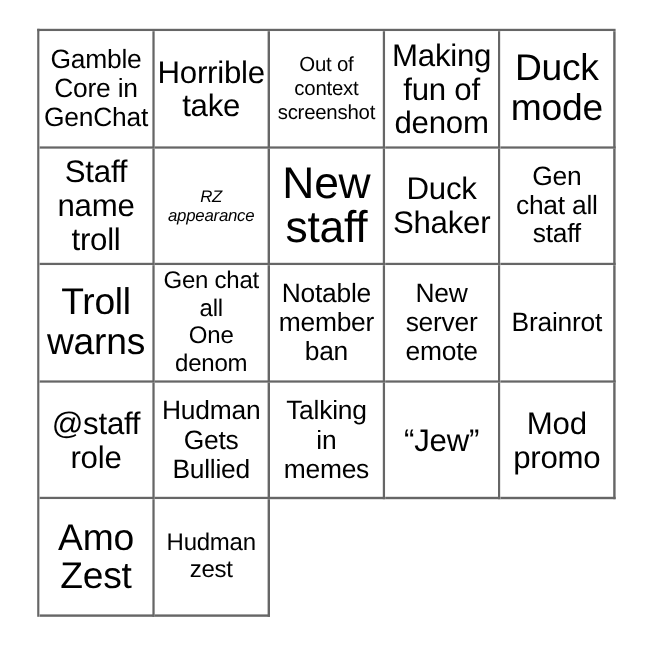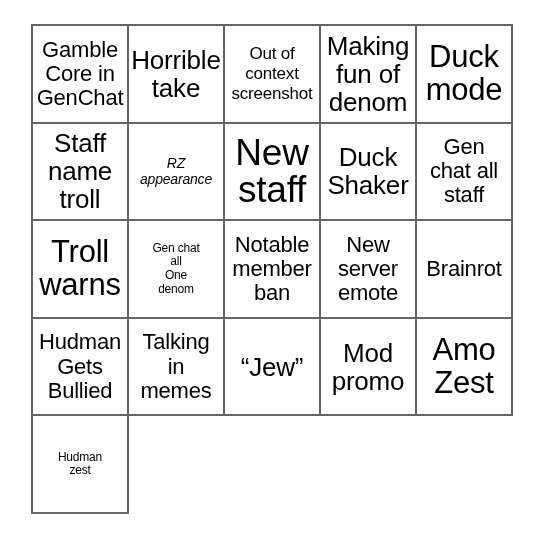--- a/index.html
+++ b/index.html
@@ -50,21 +50,21 @@
     white-space: pre-line;
     letter-spacing: -0.2px;
     font-weight: 400;
   }
 
   
   .fs-xxl .cell-text { font-size: 37px; line-height: 1.02; }
   .fs-xl  .cell-text { font-size: 31px; line-height: 1.05; }
   .fs-l   .cell-text { font-size: 26px; line-height: 1.08; }
   .fs-m   .cell-text { font-size: 22px; line-height: 1.10; }
-  .fs-s   .cell-text { font-size: 12px; line-height: 1.14; }
+  .fs-s   .cell-text { font-size: 20px; line-height: 1.14; }
   .fs-xs  .cell-text { font-size: 17px; line-height: 1.18; }
   .fs-xxs .cell-text { font-size: 14px; line-height: 1.20; font-style: italic; }
 </style>
 </head>
 <body>
 
 <div id="bingo-card">
     <div class="cell fs-m">
       <span class="cell-text">Gamble
 Core in
@@ -126,20 +126,24 @@
 ban</span>
     </div>
     <div class="cell fs-m">
       <span class="cell-text">New
 server
 emote</span>
     </div>
     <div class="cell fs-m">
       <span class="cell-text">Brainrot</span>
     </div>
+    <div class="cell fs-l">
+      <span class="cell-text">@staff
+role</span>
+    </div>
     <div class="cell fs-m">
       <span class="cell-text">Hudman
 Gets
 Bullied</span>
     </div>
     <div class="cell fs-m">
       <span class="cell-text">Talking
 in
 memes</span>
     </div>

